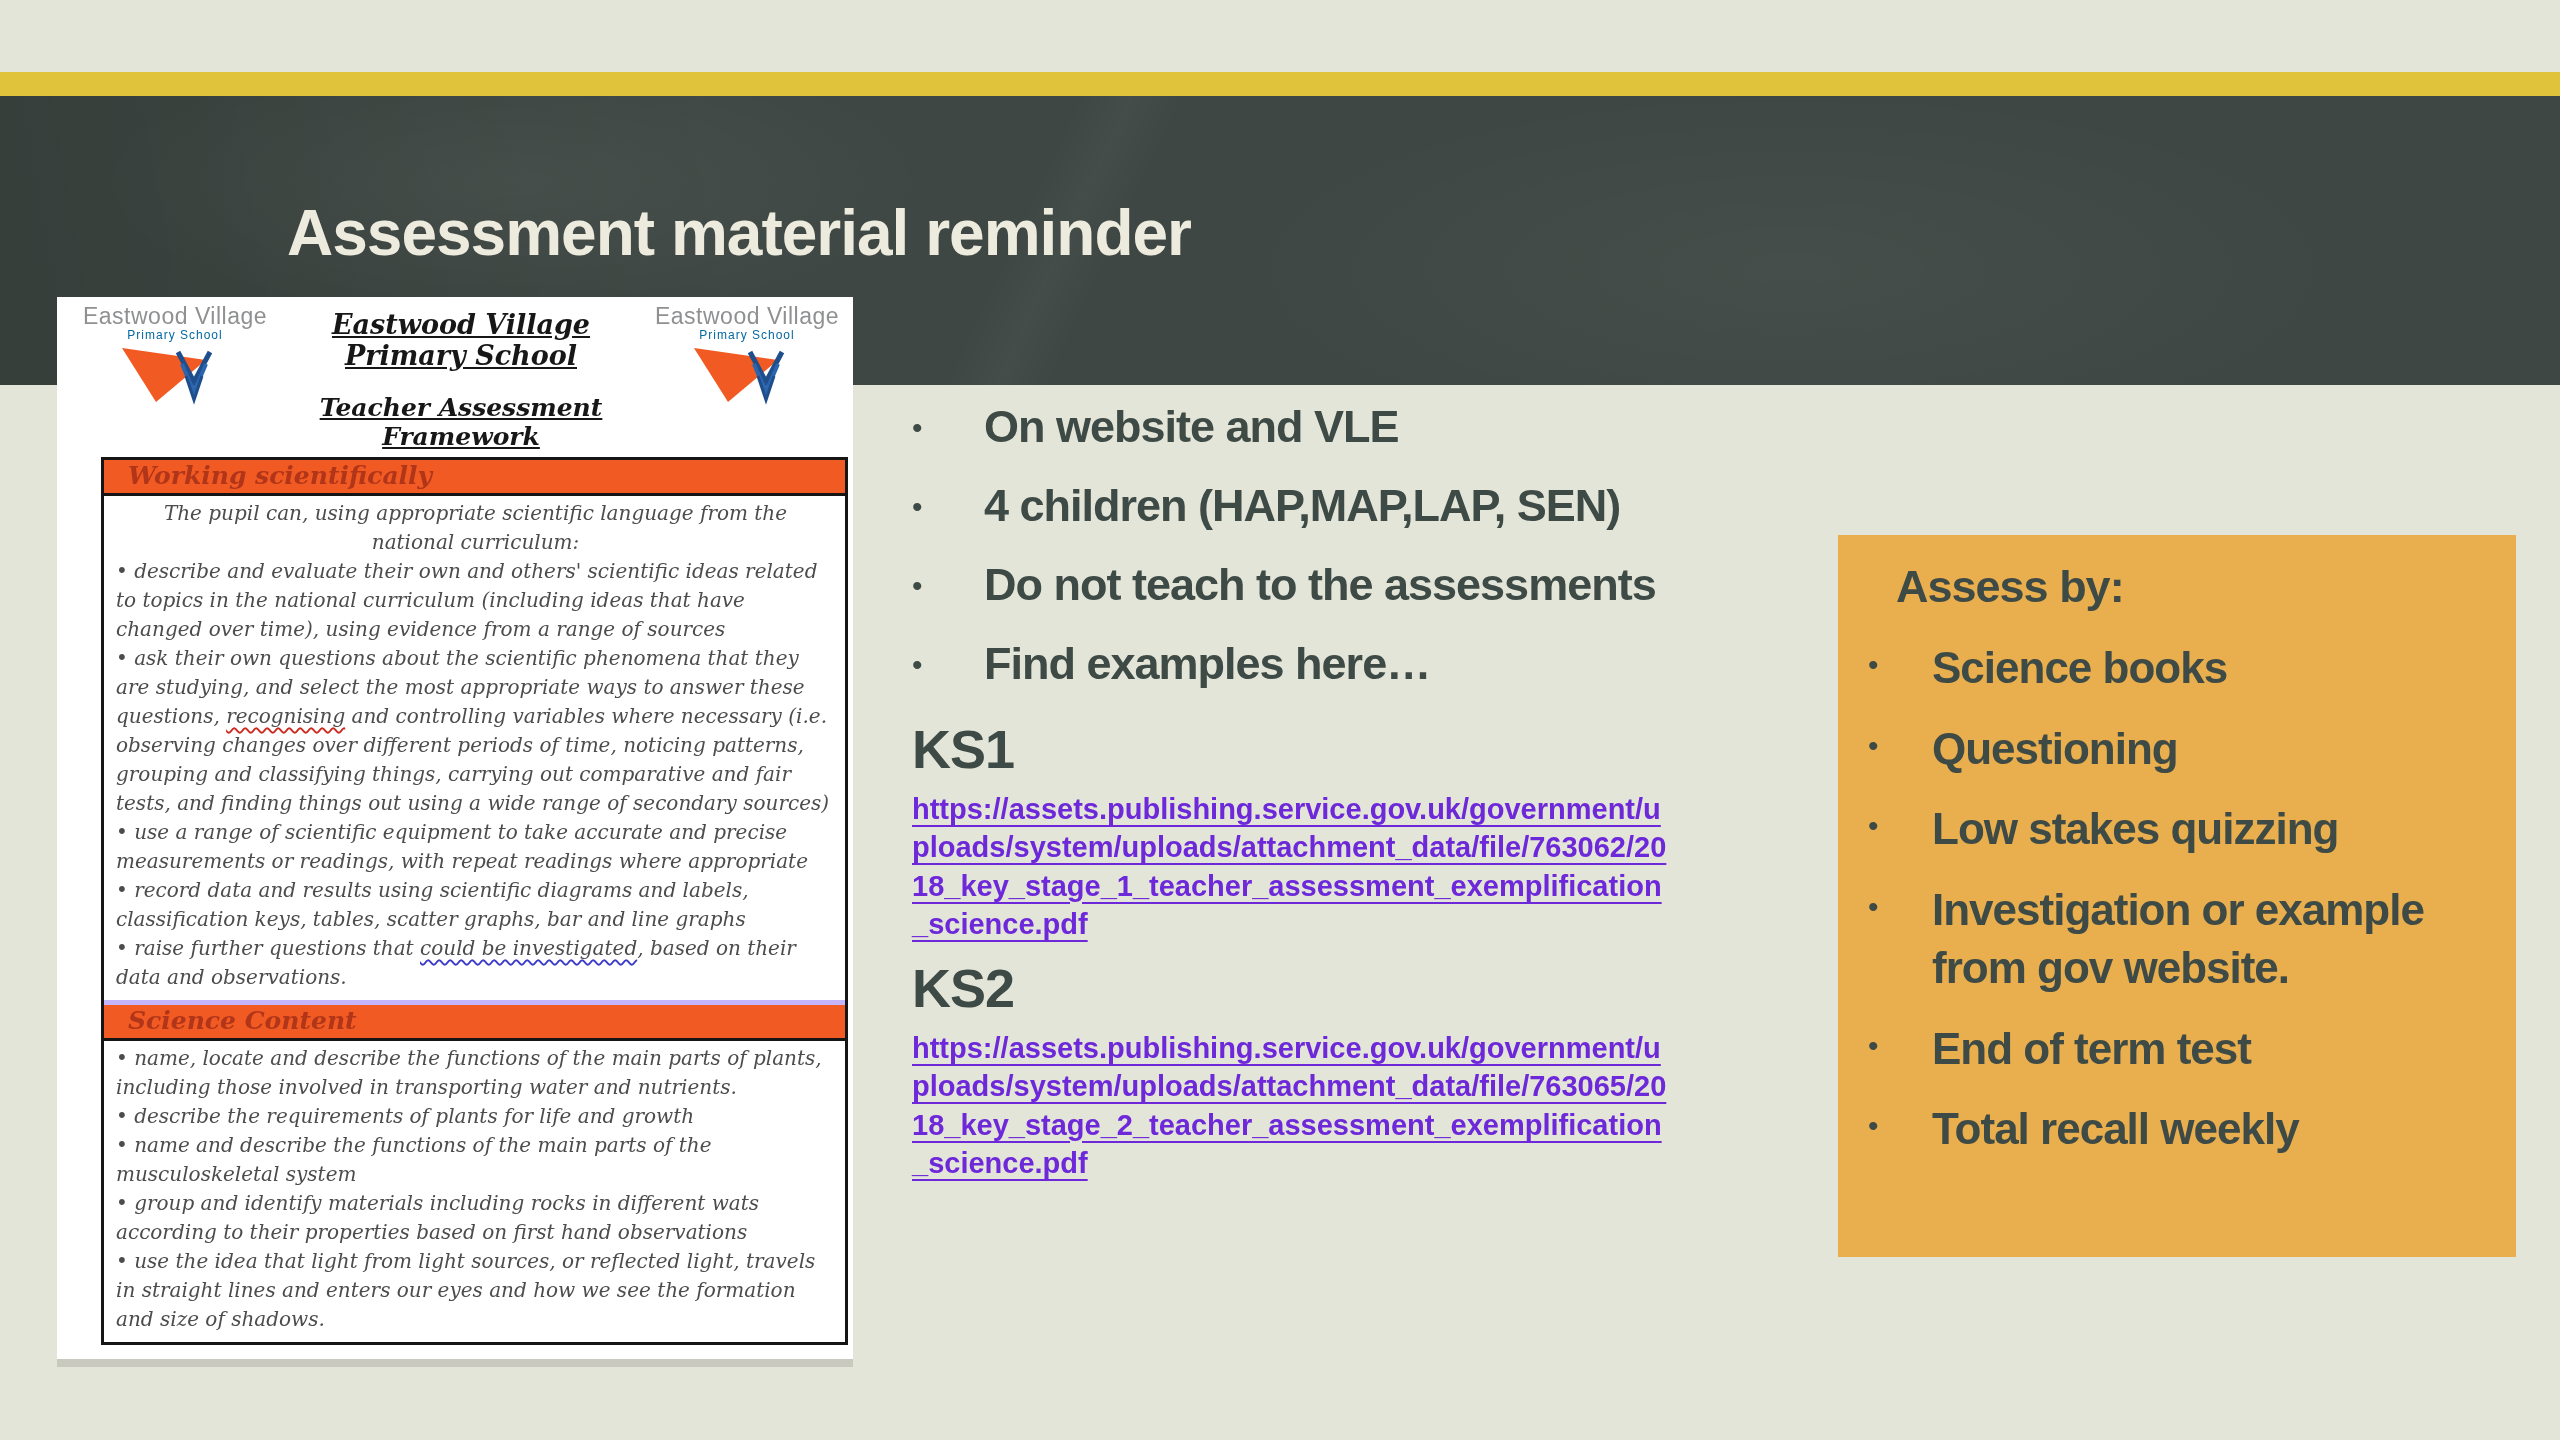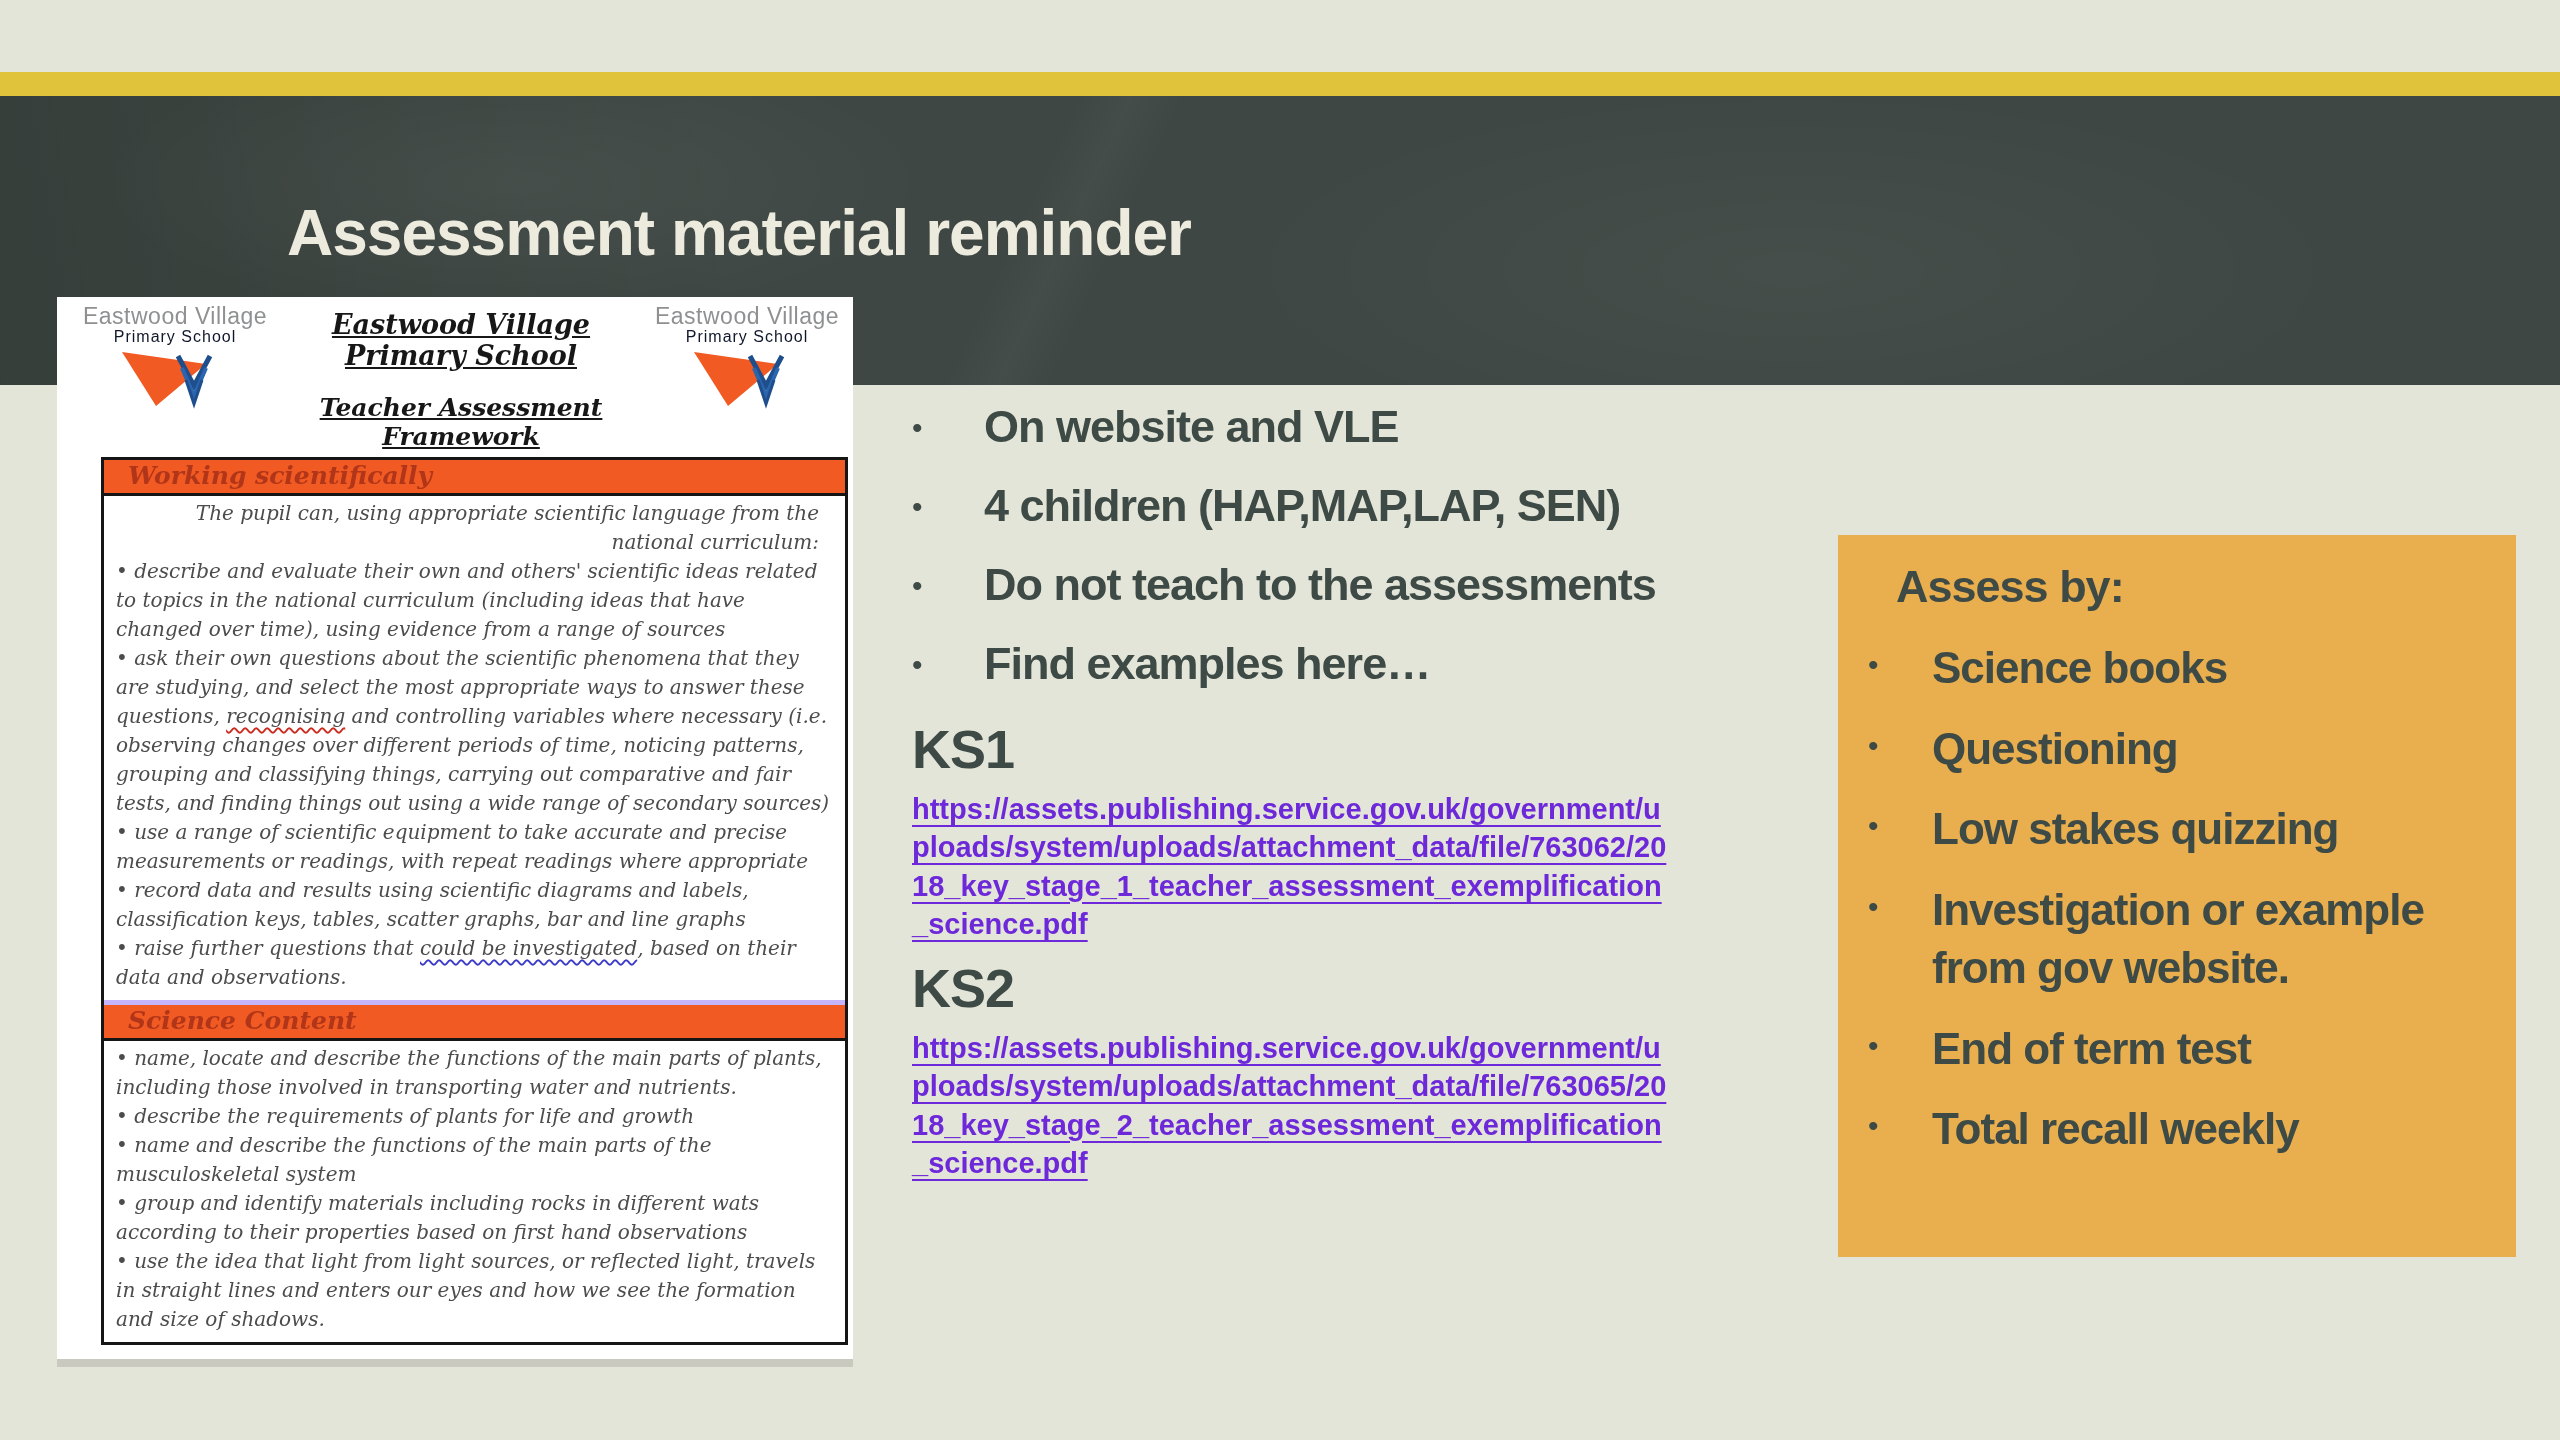--- a/index.html
+++ b/index.html
@@ -19,35 +19,35 @@
   }
   .slide-title { position:absolute; left:287px; top:196px; font-size:64px; font-weight:800;
     letter-spacing:-1px; color:#EDEBDD; }
 
   
   .document { position:absolute; left:57px; top:297px; width:796px; background:#ffffff;
     padding:6px 4px 14px 4px; box-shadow:0 8px 0 rgba(120,120,115,0.25); }
   .doc-header { display:flex; align-items:flex-start; padding:2px 2px 6px 14px; }
   .logo { width:200px; flex:0 0 auto; text-align:center; }
   .logo-name { font-size:23px; color:#8f9092; letter-spacing:0.5px; line-height:1.0; }
-  .logo-sub { font-size:16px; color:#0f172a; letter-spacing:1px; }
+  .logo-sub { font-size:12px; color:#0369a1; letter-spacing:1px; }
   .logo svg { display:block; margin:2px auto 0 auto; }
   .doc-titles { flex:1 1 auto; text-align:center; padding-top:4px;
     font-family:"DejaVu Serif", serif; font-style:italic; font-weight:bold; color:#171717; }
   .doc-title-1 { font-size:27px; text-decoration:underline; }
   .doc-title-2 { font-size:25px; text-decoration:underline; margin-top:22px; }
 
   .doc-table { margin-left:40px; margin-right:1px; border:3px solid #151515; }
   .doc-banner { background:#F15A22; color:#B03519; font-family:"DejaVu Serif", serif;
     font-style:italic; font-weight:bold; font-size:25px; padding:1px 8px 3px 24px;
     border-bottom:3px solid #151515; }
   .doc-banner.mid { border-top:5px solid #c4b5fd; }
   .doc-body { padding:3px 10px 8px 12px; font-family:"DejaVu Serif", serif; font-style:italic;
     color:#4c4c4c; font-size:20px; line-height:29px; }
-  .doc-intro { text-align:right; padding:0 16px; }
+  .doc-intro { text-align:center; padding:0 16px; }
   .doc-list li { display:block; list-style:none; }
   .doc-list li::before { content:"\2022  "; }
   .squiggle-red { text-decoration:underline wavy #cc2a1e 2px; text-underline-offset:4px; }
   .squiggle-blue { text-decoration:underline wavy #3b3bc8 2px; text-underline-offset:4px; }
 
   
   .content-col { position:absolute; left:912px; top:402px; width:920px; color:#3E4A45; }
   .slide-bullets li { display:flex; list-style:none; margin-bottom:27px; }
   .slide-bullets .dot { flex:0 0 72px; font-size:30px; line-height:52px; }
   .slide-bullets .txt { font-size:45px; font-weight:bold; letter-spacing:-1px; line-height:1.1; }

